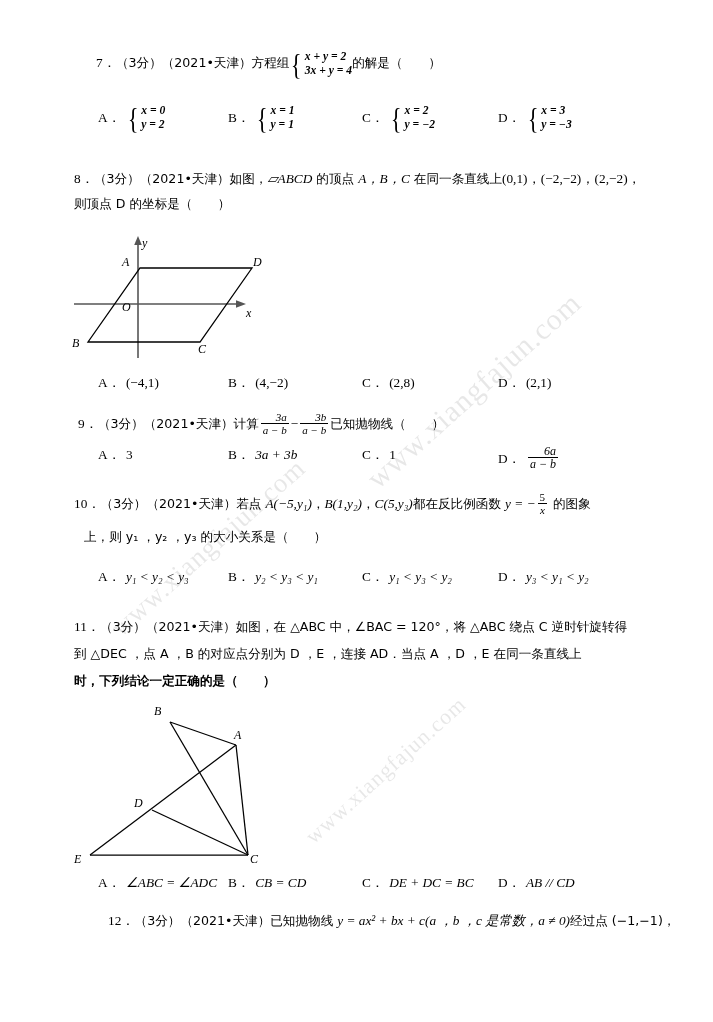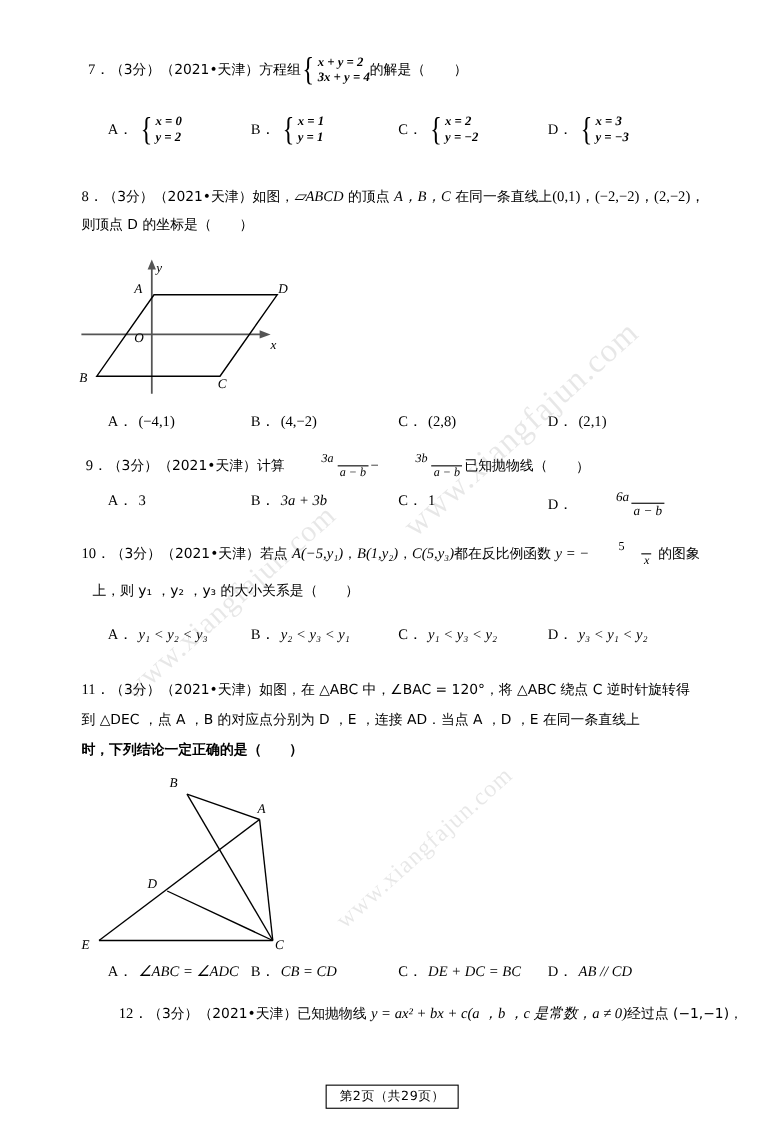--- a/index.html
+++ b/index.html
@@ -114,30 +114,30 @@
     justify-content: center;
     font-size: 11.6px;
     line-height: 14px;
   }
   .sys .rows span { white-space: nowrap; font-weight: bold; }
 
   
   .frac {
     display: inline-flex;
     flex-direction: column;
-    align-items: center;
+    align-items: flex-end;
     vertical-align: middle;
     font-size: 11px;
     line-height: 12px;
     margin: 0 2px;
     position: relative;
     top: -1px;
   }
   .frac .num { padding: 0 2px; }
-  .frac .den { padding: 0 2px; border-top: 1px solid #000; margin-left: 46px; }
+  .frac .den { padding: 0 2px; border-top: 1px solid #000; }
 
   
   .figure { position: absolute; }
 
   
   #footer {
     position: absolute;
     left: 0; right: 0;
     bottom: 14px;
     text-align: center;
@@ -166,21 +166,21 @@
 <div id="page">
 
   <div class="watermark-layer">
     <div class="wm wm-a">www.xiangfajun.com</div>
     <div class="wm wm-b">www.xiangfajun.com</div>
     <div class="wm wm-c">www.xiangfajun.com</div>
   </div>
 
   <div id="content">
 
-    <div class="qline" style="left:80px; top:50px;">
+    <div class="qline" style="left:96px; top:50px;">
       <span class="mn">7</span><span class="mn">．</span><span class="cjk">（3分）</span><span class="cjk">（2021•天津）</span><span class="cjk">方程组</span><span class="sys">
           <span class="brace">{</span>
           <span class="rows">
             <span class="mi">x + y = 2</span>
             <span class="mi">3x + y = 4</span>
           </span>
         </span><span class="cjk">的解是（</span><span class="cjk" style="padding-left:26px;">）</span>
     </div>
 
     <div class="optrow" style="top:104px;">
@@ -381,17 +381,14 @@
       </div>
     </div>
 
     <div class="qline" style="left:74px; top:912px;margin-left:34px;">
       <span class="mn">12</span><span class="mn">．</span><span class="cjk">（3分）</span><span class="cjk">（2021•天津）</span><span class="cjk">已知抛物线 </span><span class="mi">y = ax² + bx + c(a ，b ，c 是常数，a ≠ 0)</span><span class="cjk">经过点 (−1,−1)，</span>
     </div>
 
   </div>
 
   <div class="footer-rule"></div>
-  <div id="footer">
-    <span class="footer-box">第2页（共29页）</span>
-  </div>
 
 </div>
 
 </body></html>

